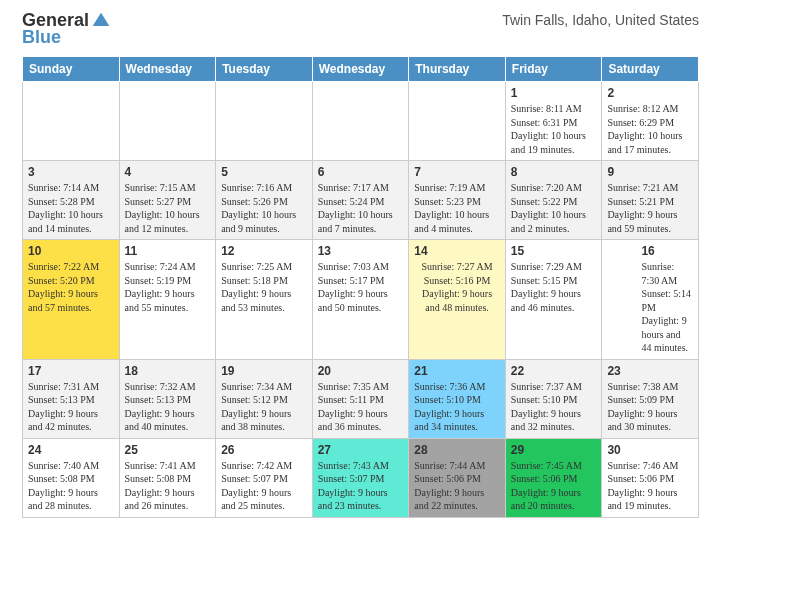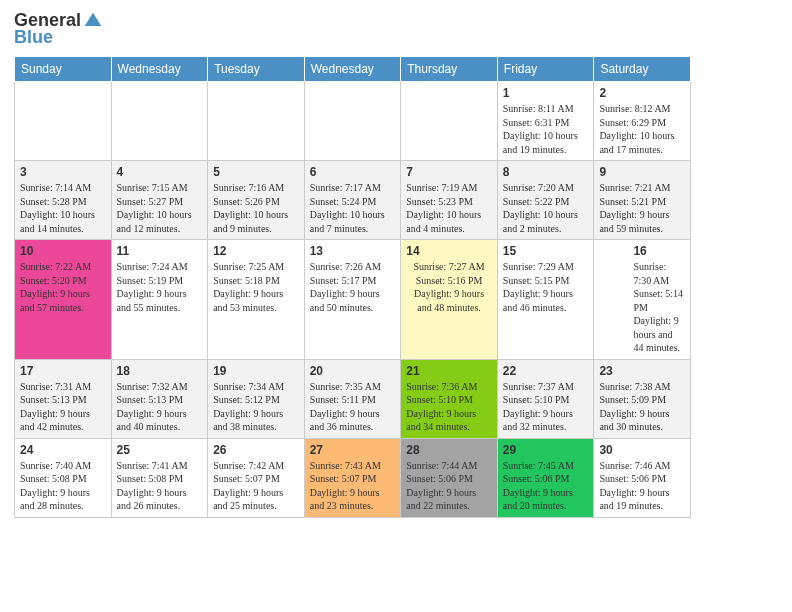--- a/index.html
+++ b/index.html
@@ -1,28 +1,28 @@
 <!DOCTYPE html>
 <html><head>
   <meta charset="utf-8">
   <style>
     * { box-sizing: border-box; margin: 0; padding: 0; }
     body { font-family: Arial, sans-serif; background: #fff; width: 792px; height: 612px; overflow: hidden; }
-    .page { width: 705px; min-height: 612px; background: #fff; padding: 10px 14px; }
+    .page { width: 705px; min-height: 612px; background: #fff; padding: 10px 14px; margin-left: 8px; }
     .header { display: flex; align-items: flex-start; justify-content: space-between; margin-bottom: 8px; }
     .logo { display: flex; flex-direction: column; align-items: flex-start; }
     .logo-text { display: flex; align-items: center; }
     .logo-general { font-size: 18px; font-weight: bold; color: #333; }
     .logo-blue { font-size: 18px; font-weight: bold; color: #4a90c4; }
     .logo-icon { width: 20px; height: 20px; margin-left: 2px; }
     .title-block { text-align: right; }
     .month-title { font-size: 36px; font-weight: 300; color: #333; line-height: 1; }
     .location { font-size: 14px; color: #555; margin-top: 2px; }
     .calendar { width: 100%; border-collapse: collapse; }
-    .calendar th { background: #4a90c4; color: #fff; font-size: 12px; font-weight: normal; text-align: left; padding: 5px 6px; border: 1px solid #fff; }
+    .calendar th { background: #4a90c4; color: #fff; font-size: 12px; font-weight: bold; text-align: left; padding: 5px 6px; border: 1px solid #fff; }
     .calendar td { border: 1px solid #ccc; vertical-align: top; padding: 4px 5px; font-size: 10px; color: #333; width: calc(100%/7); min-height: 80px; }
     .day-num { font-size: 12px; font-weight: bold; display: block; margin-bottom: 2px; }
     .day-info { font-size: 10px; line-height: 1.35; color: #333; font-family: Liberation Serif, serif; }
     .empty { background: #f9f9f9; }
     tr:nth-child(even) td { background: #f2f2f2; }
     tr:nth-child(odd) td { background: #fff; }
     .calendar thead tr th { background: #4a90c4; }
   </style>
 </head>
 <body>
@@ -32,20 +32,21 @@
     <div class="logo">
       <div class="logo-text">
         <span class="logo-general">General</span>
         <svg class="logo-icon" viewBox="0 0 24 24" xmlns="http://www.w3.org/2000/svg">
           <polygon points="12,2 22,18 2,18" fill="#4a90c4"></polygon>
         </svg>
       </div>
       <span class="logo-blue" style="margin-top:-4px;">Blue</span>
     </div>
     <div class="title-block">
+      <div class="location">Twin Falls, Idaho, United States</div>
     </div>
   </div>
 
   <table class="calendar">
     <thead>
       <tr>
         <th>Sunday</th>
         <th>Wednesday</th>
         <th>Tuesday</th>
         <th>Wednesday</th>
@@ -112,41 +113,41 @@
 Daylight: 10 hours and 2 minutes.</div>
           </td>
           <td style="background: rgb(242, 242, 242);">
             <span class="day-num">9</span>
             <div class="day-info" style="white-space: pre-line;">Sunrise: 7:21 AM
 Sunset: 5:21 PM
 Daylight: 9 hours and 59 minutes.</div>
           </td>
         </tr>
         <tr>
-          <td style="background: #ec4899;">
+          <td style="background: #fde047;">
             <span class="day-num">10</span>
             <div class="day-info" style="white-space: pre-line;">Sunrise: 7:22 AM
 Sunset: 5:20 PM
 Daylight: 9 hours and 57 minutes.</div>
           </td>
           <td style="background: rgb(255, 255, 255);">
             <span class="day-num">11</span>
             <div class="day-info" style="white-space: pre-line;">Sunrise: 7:24 AM
 Sunset: 5:19 PM
 Daylight: 9 hours and 55 minutes.</div>
           </td>
           <td style="background: rgb(255, 255, 255);">
             <span class="day-num">12</span>
             <div class="day-info" style="white-space: pre-line;">Sunrise: 7:25 AM
 Sunset: 5:18 PM
 Daylight: 9 hours and 53 minutes.</div>
           </td>
           <td style="background: rgb(255, 255, 255);">
             <span class="day-num">13</span>
-            <div class="day-info" style="white-space: pre-line;">Sunrise: 7:26 AM
+            <div class="day-info" style="white-space: pre-line;">Sunrise: 7:03 AM
 Sunset: 5:17 PM
 Daylight: 9 hours and 50 minutes.</div>
           </td>
           <td style="background: #fef9c3;">
             <span class="day-num">14</span>
             <div class="day-info" style="white-space: pre-line; text-align: center;">Sunrise: 7:27 AM
 Sunset: 5:16 PM
 Daylight: 9 hours and 48 minutes.</div>
           </td>
           <td style="background: rgb(255, 255, 255);">
@@ -180,21 +181,21 @@
             <div class="day-info" style="white-space: pre-line;">Sunrise: 7:34 AM
 Sunset: 5:12 PM
 Daylight: 9 hours and 38 minutes.</div>
           </td>
           <td style="background: rgb(242, 242, 242);">
             <span class="day-num">20</span>
             <div class="day-info" style="white-space: pre-line;">Sunrise: 7:35 AM
 Sunset: 5:11 PM
 Daylight: 9 hours and 36 minutes.</div>
           </td>
-          <td style="background: #84cc16;">
+          <td style="background: #7dd3fc;">
             <span class="day-num">21</span>
             <div class="day-info" style="white-space: pre-line;">Sunrise: 7:36 AM
 Sunset: 5:10 PM
 Daylight: 9 hours and 34 minutes.</div>
           </td>
           <td style="background: rgb(242, 242, 242);">
             <span class="day-num">22</span>
             <div class="day-info" style="white-space: pre-line;">Sunrise: 7:37 AM
 Sunset: 5:10 PM
 Daylight: 9 hours and 32 minutes.</div>
@@ -218,21 +219,21 @@
             <div class="day-info" style="white-space: pre-line;">Sunrise: 7:41 AM
 Sunset: 5:08 PM
 Daylight: 9 hours and 26 minutes.</div>
           </td>
           <td style="background: rgb(255, 255, 255);">
             <span class="day-num">26</span>
             <div class="day-info" style="white-space: pre-line;">Sunrise: 7:42 AM
 Sunset: 5:07 PM
 Daylight: 9 hours and 25 minutes.</div>
           </td>
-          <td style="background: #fdba74;">
+          <td style="background: #5eead4;">
             <span class="day-num">27</span>
             <div class="day-info" style="white-space: pre-line;">Sunrise: 7:43 AM
 Sunset: 5:07 PM
 Daylight: 9 hours and 23 minutes.</div>
           </td>
           <td style="background: #a3a3a3;">
             <span class="day-num">28</span>
             <div class="day-info" style="white-space: pre-line;">Sunrise: 7:44 AM
 Sunset: 5:06 PM
 Daylight: 9 hours and 22 minutes.</div>

